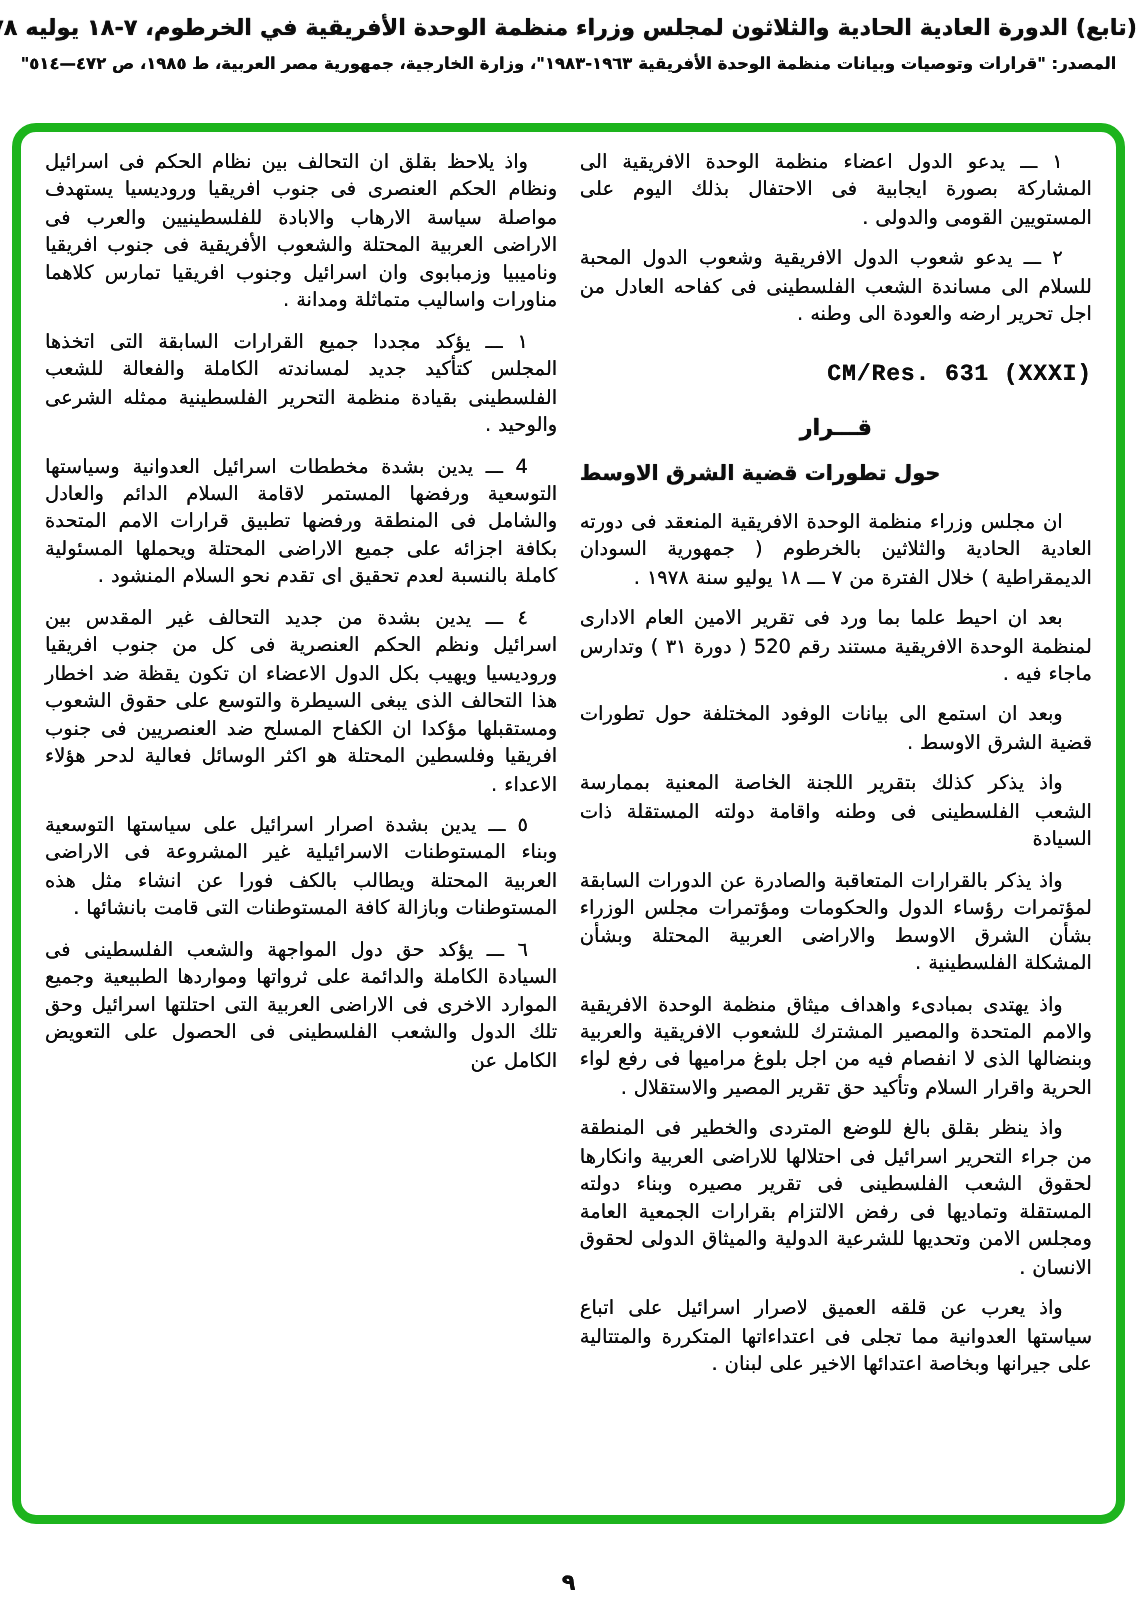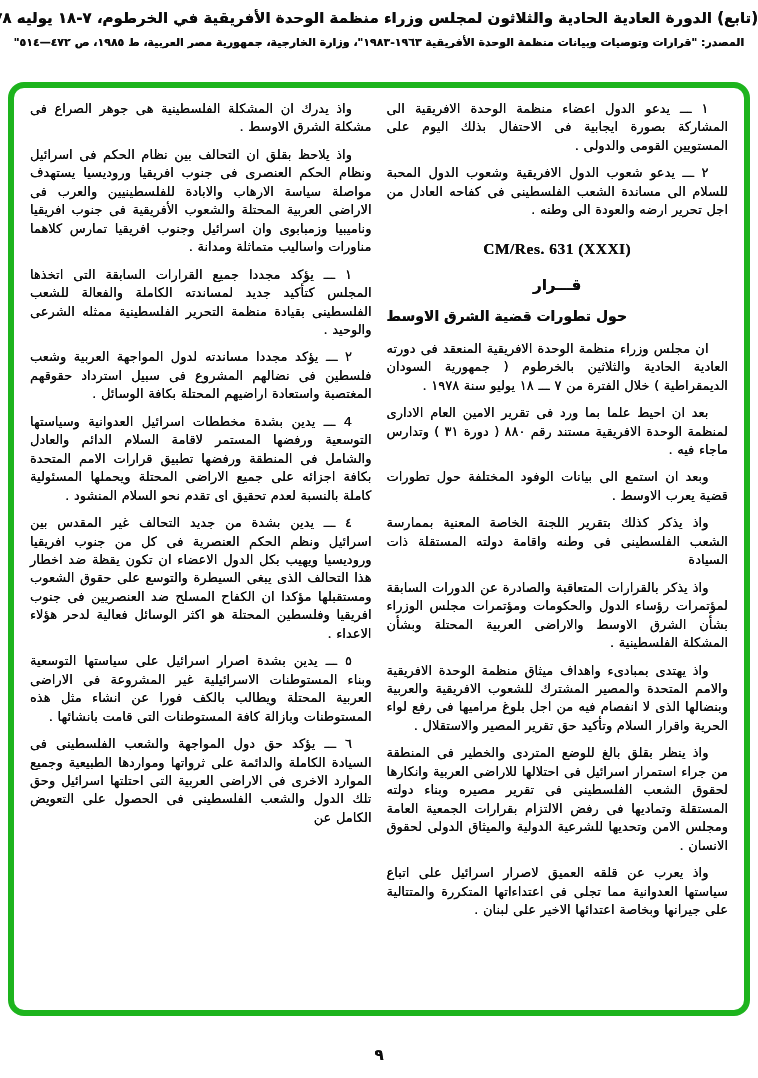--- a/index.html
+++ b/index.html
@@ -37,22 +37,22 @@
   .col{flex:1 1 0;direction:rtl;min-width:0;}
   .para{
     margin:0 0 9px 0;
     font-size:13px;line-height:1.42;
     text-align:justify;text-indent:1.5em;
     text-shadow:0 0 .4px #000;
     word-spacing:.5px;
   }
   
   .res-code{
-    direction:ltr;text-align:center;
-    font-family:Liberation Serif, serif;
+    direction:ltr;text-align:right;
+    font-family:Liberation Mono, monospace;
     font-size:15.5px;font-weight:bold;letter-spacing:.5px;
     margin:20px 0 18px 0;
     text-shadow:0 0 .4px #000;
   }
   .res-heading{
     text-align:center;font-weight:bold;font-size:15px;
     margin:6px 0 14px 0;text-shadow:0 0 .5px #000;
   }
   .res-subheading{
     text-align:left;font-weight:bold;font-size:14px;
@@ -84,36 +84,34 @@
         </div>
 
       <div class="res-code">CM/Res. 631 (XXXI)</div>
 
       <div class="res-heading">قـــرار</div>
 
       <div class="res-subheading">حول تطورات قضية الشرق الاوسط</div>
 
       <div>
           <p class="para">ان مجلس وزراء منظمة الوحدة الافريقية المنعقد فى دورته العادية الحادية والثلاثين بالخرطوم ( جمهورية السودان الديمقراطية ) خلال الفترة من ٧ ـــ ١٨ يوليو سنة ١٩٧٨ .</p>
-          <p class="para">بعد ان احيط علما بما ورد فى تقرير الامين العام الادارى لمنظمة الوحدة الافريقية مستند رقم ٨٨٠ ( دورة ٣١ ) وتدارس ماجاء فيه .</p>
-          <p class="para">وبعد ان استمع الى بيانات الوفود المختلفة حول تطورات قضية يعرب الاوسط .</p>
+          <p class="para">بعد ان احيط علما بما ورد فى تقرير الامين العام الادارى لمنظمة الوحدة الافريقية مستند رقم 520 ( دورة ٣١ ) وتدارس ماجاء فيه .</p>
+          <p class="para">وبعد ان استمع الى بيانات الوفود المختلفة حول تطورات قضية الشرق الاوسط .</p>
           <p class="para">واذ يذكر كذلك بتقرير اللجنة الخاصة المعنية بممارسة الشعب الفلسطينى فى وطنه واقامة دولته المستقلة ذات السيادة</p>
           <p class="para">واذ يذكر بالقرارات المتعاقبة والصادرة عن الدورات السابقة لمؤتمرات رؤساء الدول والحكومات ومؤتمرات مجلس الوزراء بشأن الشرق الاوسط والاراضى العربية المحتلة وبشأن المشكلة الفلسطينية .</p>
           <p class="para">واذ يهتدى بمبادىء واهداف ميثاق منظمة الوحدة الافريقية والامم المتحدة والمصير المشترك للشعوب الافريقية والعربية وبنضالها الذى لا انفصام فيه من اجل بلوغ مراميها فى رفع لواء الحرية واقرار السلام وتأكيد حق تقرير المصير والاستقلال .</p>
-          <p class="para">واذ ينظر بقلق بالغ للوضع المتردى والخطير فى المنطقة من جراء استمرار اسرائيل فى احتلالها للاراضى العربية وانكارها لحقوق الشعب الفلسطينى فى تقرير مصيره وبناء دولته المستقلة وتماديها فى رفض الالتزام بقرارات الجمعية العامة ومجلس الامن وتحديها للشرعية الدولية والميثاق الدولى لحقوق الانسان .</p>
+          <p class="para">واذ ينظر بقلق بالغ للوضع المتردى والخطير فى المنطقة من جراء التحرير اسرائيل فى احتلالها للاراضى العربية وانكارها لحقوق الشعب الفلسطينى فى تقرير مصيره وبناء دولته المستقلة وتماديها فى رفض الالتزام بقرارات الجمعية العامة ومجلس الامن وتحديها للشرعية الدولية والميثاق الدولى لحقوق الانسان .</p>
           <p class="para">واذ يعرب عن قلقه العميق لاصرار اسرائيل على اتباع سياستها العدوانية مما تجلى فى اعتداءاتها المتكررة والمتتالية على جيرانها وبخاصة اعتدائها الاخير على لبنان .</p>
         </div>
     </div>
 
     <div class="col col-left">
       <div>
-          <p class="para">واذ يدرك ان المشكلة الفلسطينية هى جوهر الصراع فى مشكلة الشرق الاوسط .</p>
           <p class="para">واذ يلاحظ بقلق ان التحالف بين نظام الحكم فى اسرائيل ونظام الحكم العنصرى فى جنوب افريقيا وروديسيا يستهدف مواصلة سياسة الارهاب والابادة للفلسطينيين والعرب فى الاراضى العربية المحتلة والشعوب الأفريقية فى جنوب افريقيا وناميبيا وزمبابوى وان اسرائيل وجنوب افريقيا تمارس كلاهما مناورات واساليب متماثلة ومدانة .</p>
           <p class="para">١ ـــ يؤكد مجددا جميع القرارات السابقة التى اتخذها المجلس كتأكيد جديد لمساندته الكاملة والفعالة للشعب الفلسطينى بقيادة منظمة التحرير الفلسطينية ممثله الشرعى والوحيد .</p>
-          <p class="para">٢ ـــ يؤكد مجددا مساندته لدول المواجهة العربية وشعب فلسطين فى نضالهم المشروع فى سبيل استرداد حقوقهم المغتصبة واستعادة اراضيهم المحتلة بكافة الوسائل .</p>
           <p class="para">4 ـــ يدين بشدة مخططات اسرائيل العدوانية وسياستها التوسعية ورفضها المستمر لاقامة السلام الدائم والعادل والشامل فى المنطقة ورفضها تطبيق قرارات الامم المتحدة بكافة اجزائه على جميع الاراضى المحتلة ويحملها المسئولية كاملة بالنسبة لعدم تحقيق اى تقدم نحو السلام المنشود .</p>
           <p class="para">٤ ـــ يدين بشدة من جديد التحالف غير المقدس بين اسرائيل ونظم الحكم العنصرية فى كل من جنوب افريقيا وروديسيا ويهيب بكل الدول الاعضاء ان تكون يقظة ضد اخطار هذا التحالف الذى يبغى السيطرة والتوسع على حقوق الشعوب ومستقبلها مؤكدا ان الكفاح المسلح ضد العنصريين فى جنوب افريقيا وفلسطين المحتلة هو اكثر الوسائل فعالية لدحر هؤلاء الاعداء .</p>
           <p class="para">٥ ـــ يدين بشدة اصرار اسرائيل على سياستها التوسعية وبناء المستوطنات الاسرائيلية غير المشروعة فى الاراضى العربية المحتلة ويطالب بالكف فورا عن انشاء مثل هذه المستوطنات وبازالة كافة المستوطنات التى قامت بانشائها .</p>
           <p class="para">٦ ـــ يؤكد حق دول المواجهة والشعب الفلسطينى فى السيادة الكاملة والدائمة على ثرواتها ومواردها الطبيعية وجميع الموارد الاخرى فى الاراضى العربية التى احتلتها اسرائيل وحق تلك الدول والشعب الفلسطينى فى الحصول على التعويض الكامل عن</p>
         </div>
     </div>
 
   </div>
 
   <div class="page-number">٩</div>

